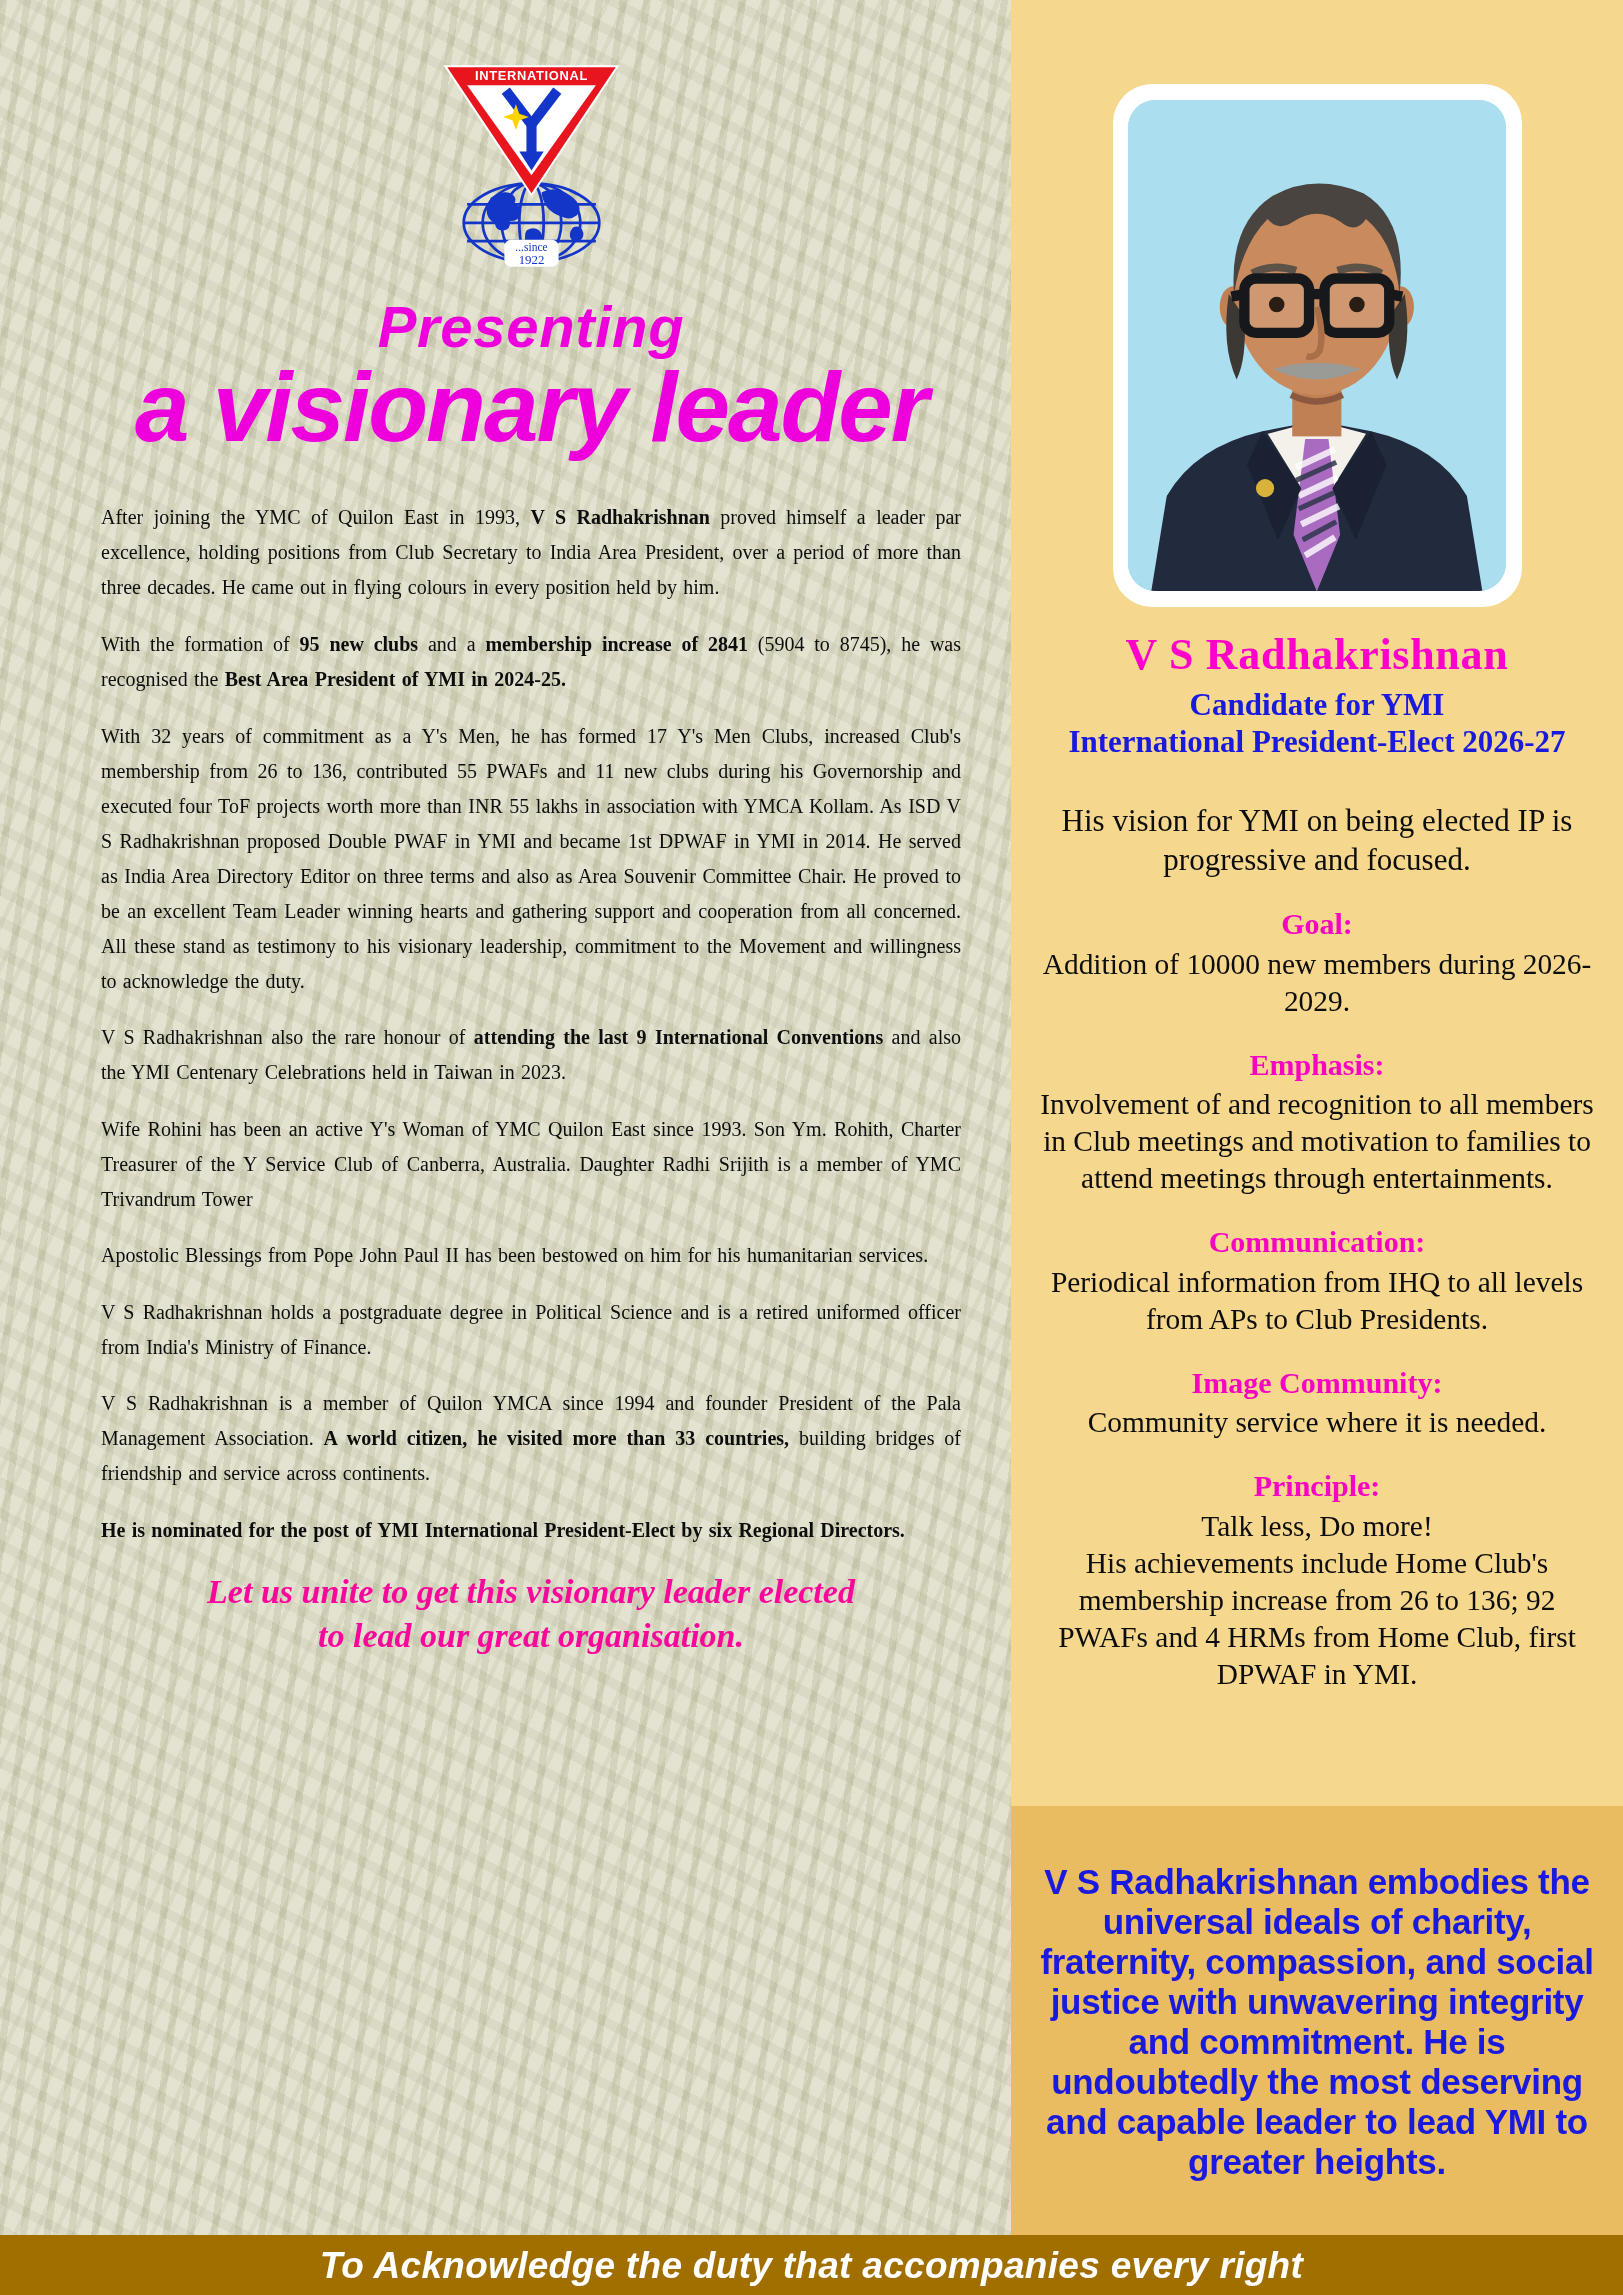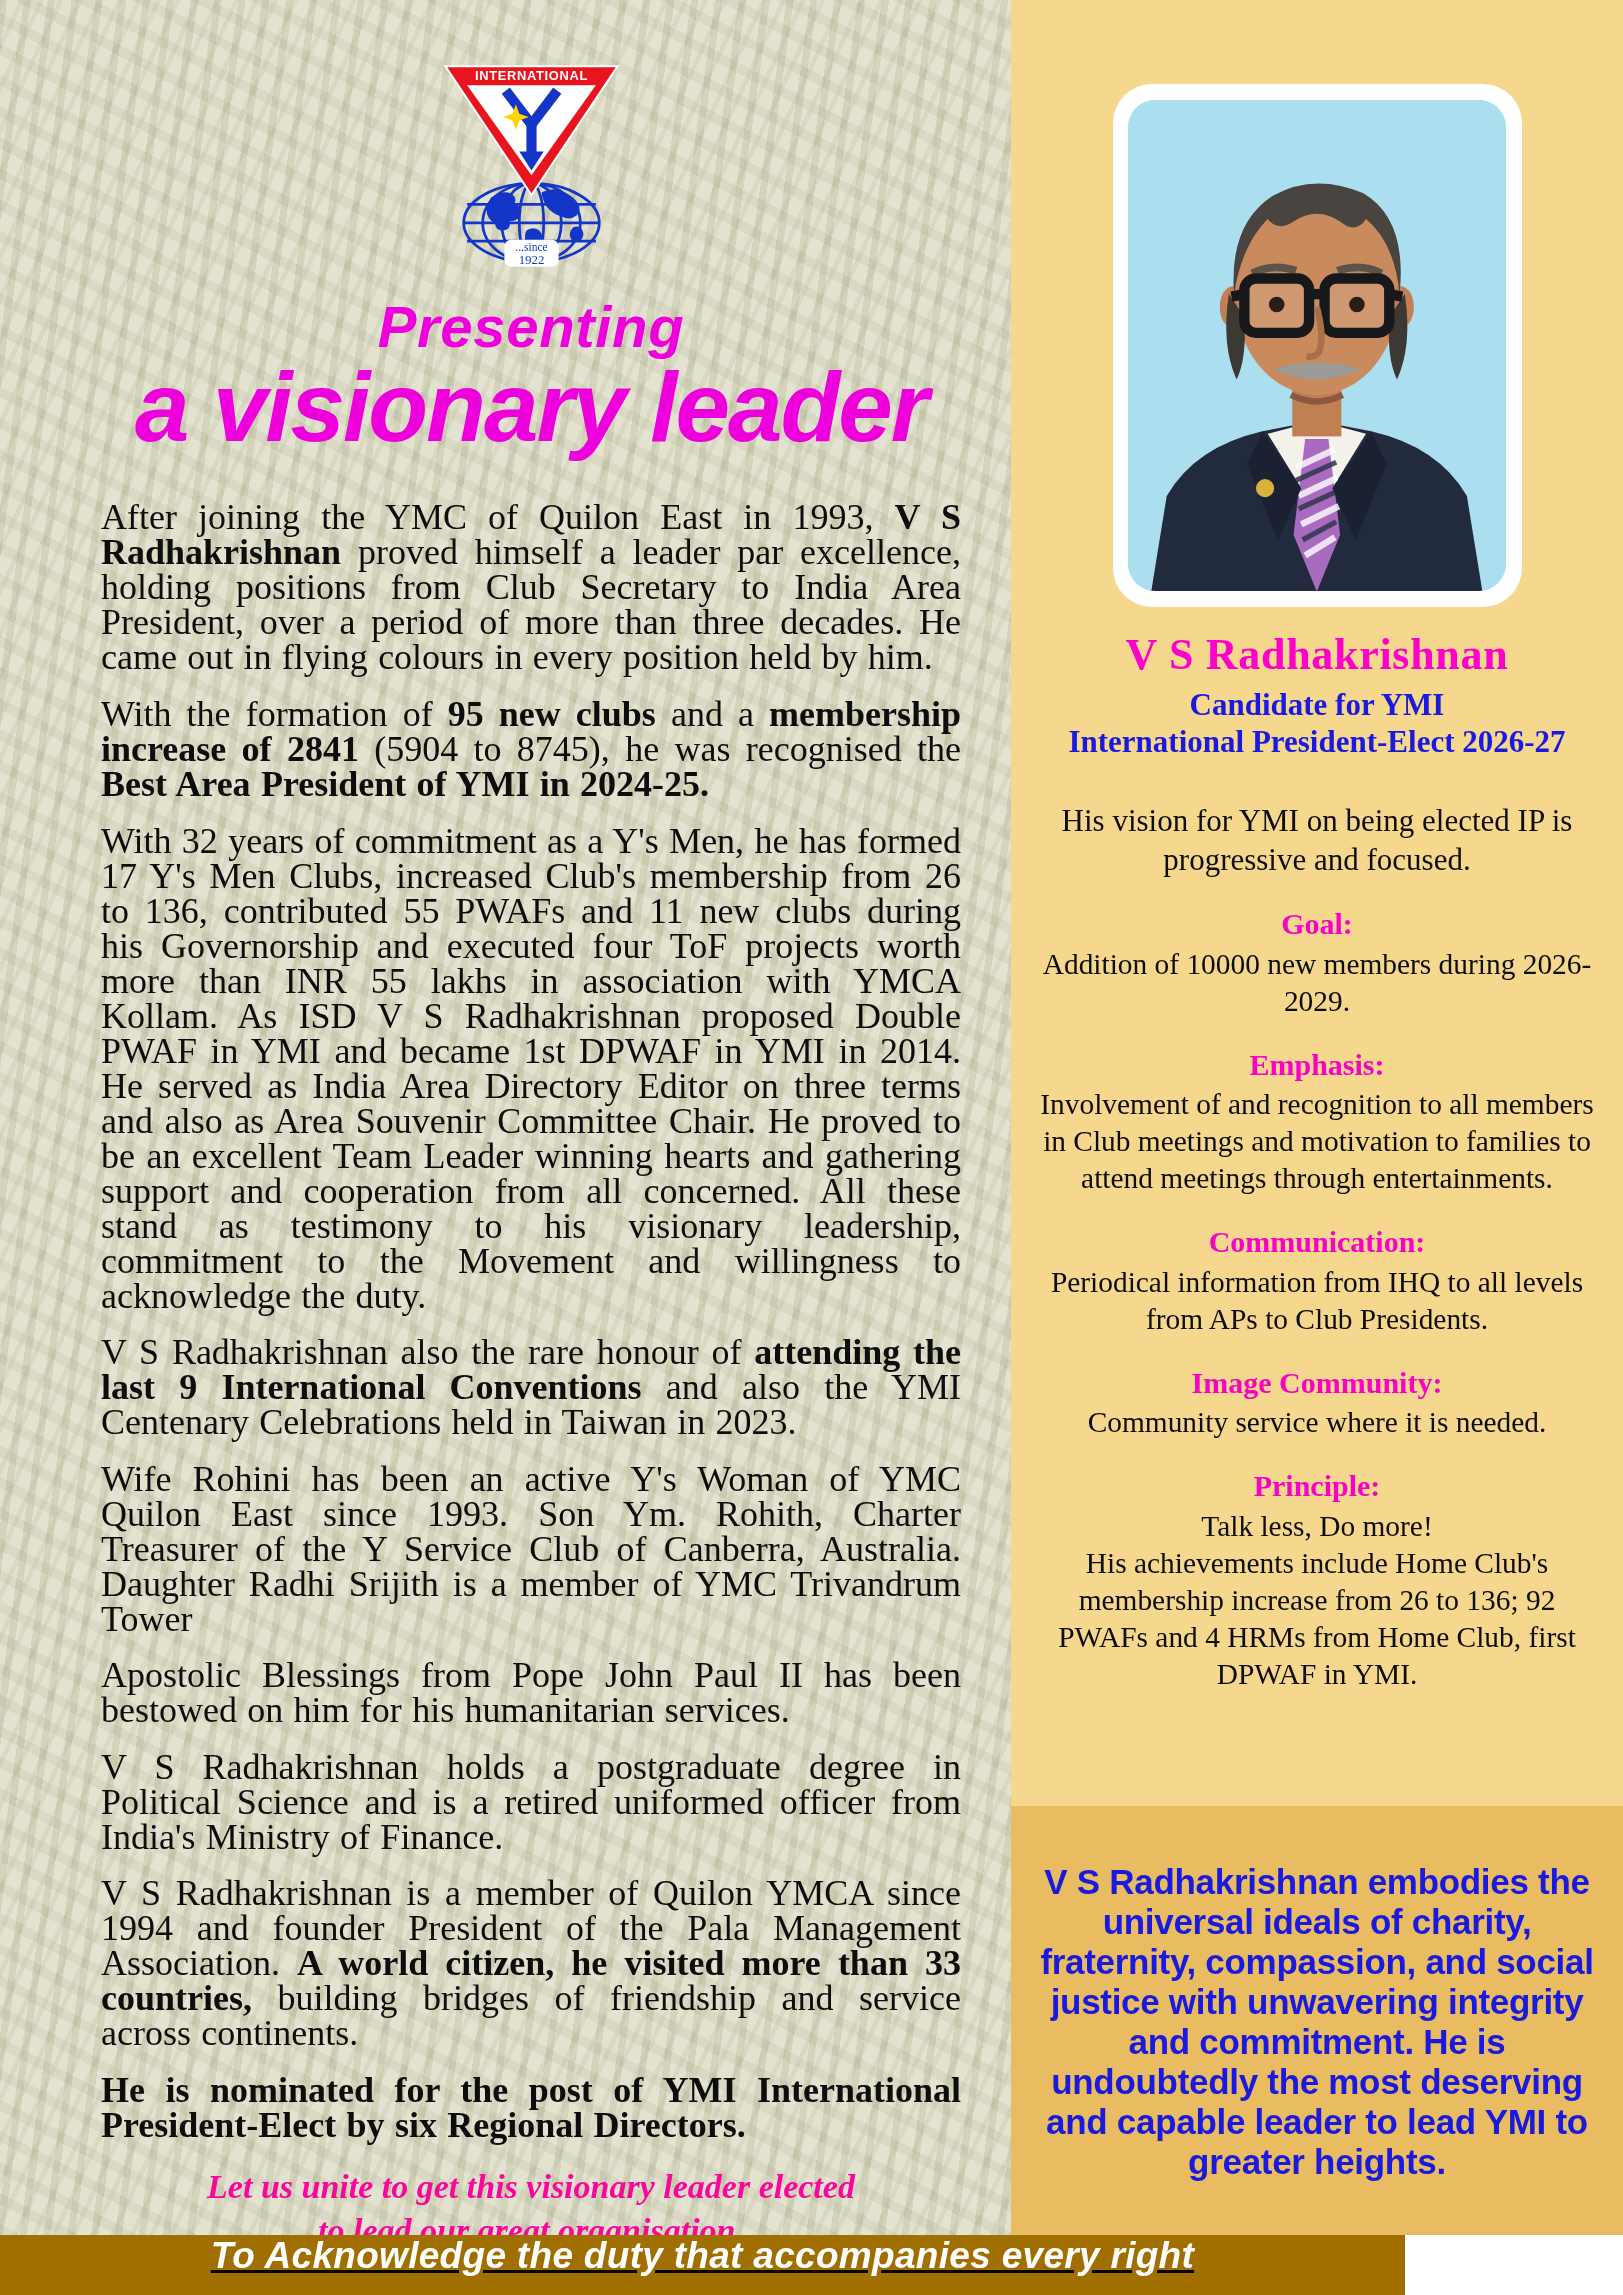--- a/index.html
+++ b/index.html
@@ -25,21 +25,21 @@
     margin-top:22px; text-align:center;
     font-family:"Liberation Sans", sans-serif; font-weight:bold; font-style:italic;
     font-size:58px; color:var(--heading_magenta); letter-spacing:0.7px;
   }
   .big-title {
     text-align:center; margin-top:-2.6px;
     font-family:"Liberation Sans", sans-serif; font-weight:bold; font-style:italic;
     font-size:98px; line-height:1.04; color:var(--heading_magenta); letter-spacing:-2px;
   }
 
-  .paras { margin-top:41px; font-size:36px; line-height:35px; color:var(--text_black); }
+  .paras { margin-top:41px; font-size:20px; line-height:35px; color:var(--text_black); }
   .para { text-align:justify; margin-bottom:21.6px; word-spacing:1.3px; }
   .para .b { font-weight:bold; }
 
   .closing {
     text-align:center;
     font-weight:bold; font-style:italic;
     font-size:34px; line-height:44px; color:var(--closing_pink);font-family:Liberation Serif, serif;
   }
 
   
@@ -77,23 +77,23 @@
   }
   .highlight-text {
     margin-top:56px; width:569px; text-align:center;
     font-family:"Liberation Sans", sans-serif; font-weight:bold;
     font-size:35px; line-height:40px; letter-spacing:-0.3px;
     color:var(--blue);
   }
 
   
   .footer-bar {
-    position:absolute; left:0; top:2235px; width:1405px; height:61px;
+    position:absolute; left:0; top:2235px; width:1623px; height:61px;
     background:var(--bar_brown);
-    display:flex; justify-content:center;text-decoration:underline;
+    display:flex; align-items:center; justify-content:center;
   }
   .footer-text {
     font-family:"Liberation Sans", sans-serif; font-weight:bold; font-style:italic;
     font-size:37px; color:#ffffff; letter-spacing:0.3px;
   }
 </style>
 </head>
 <body>
 
 <div class="page">

